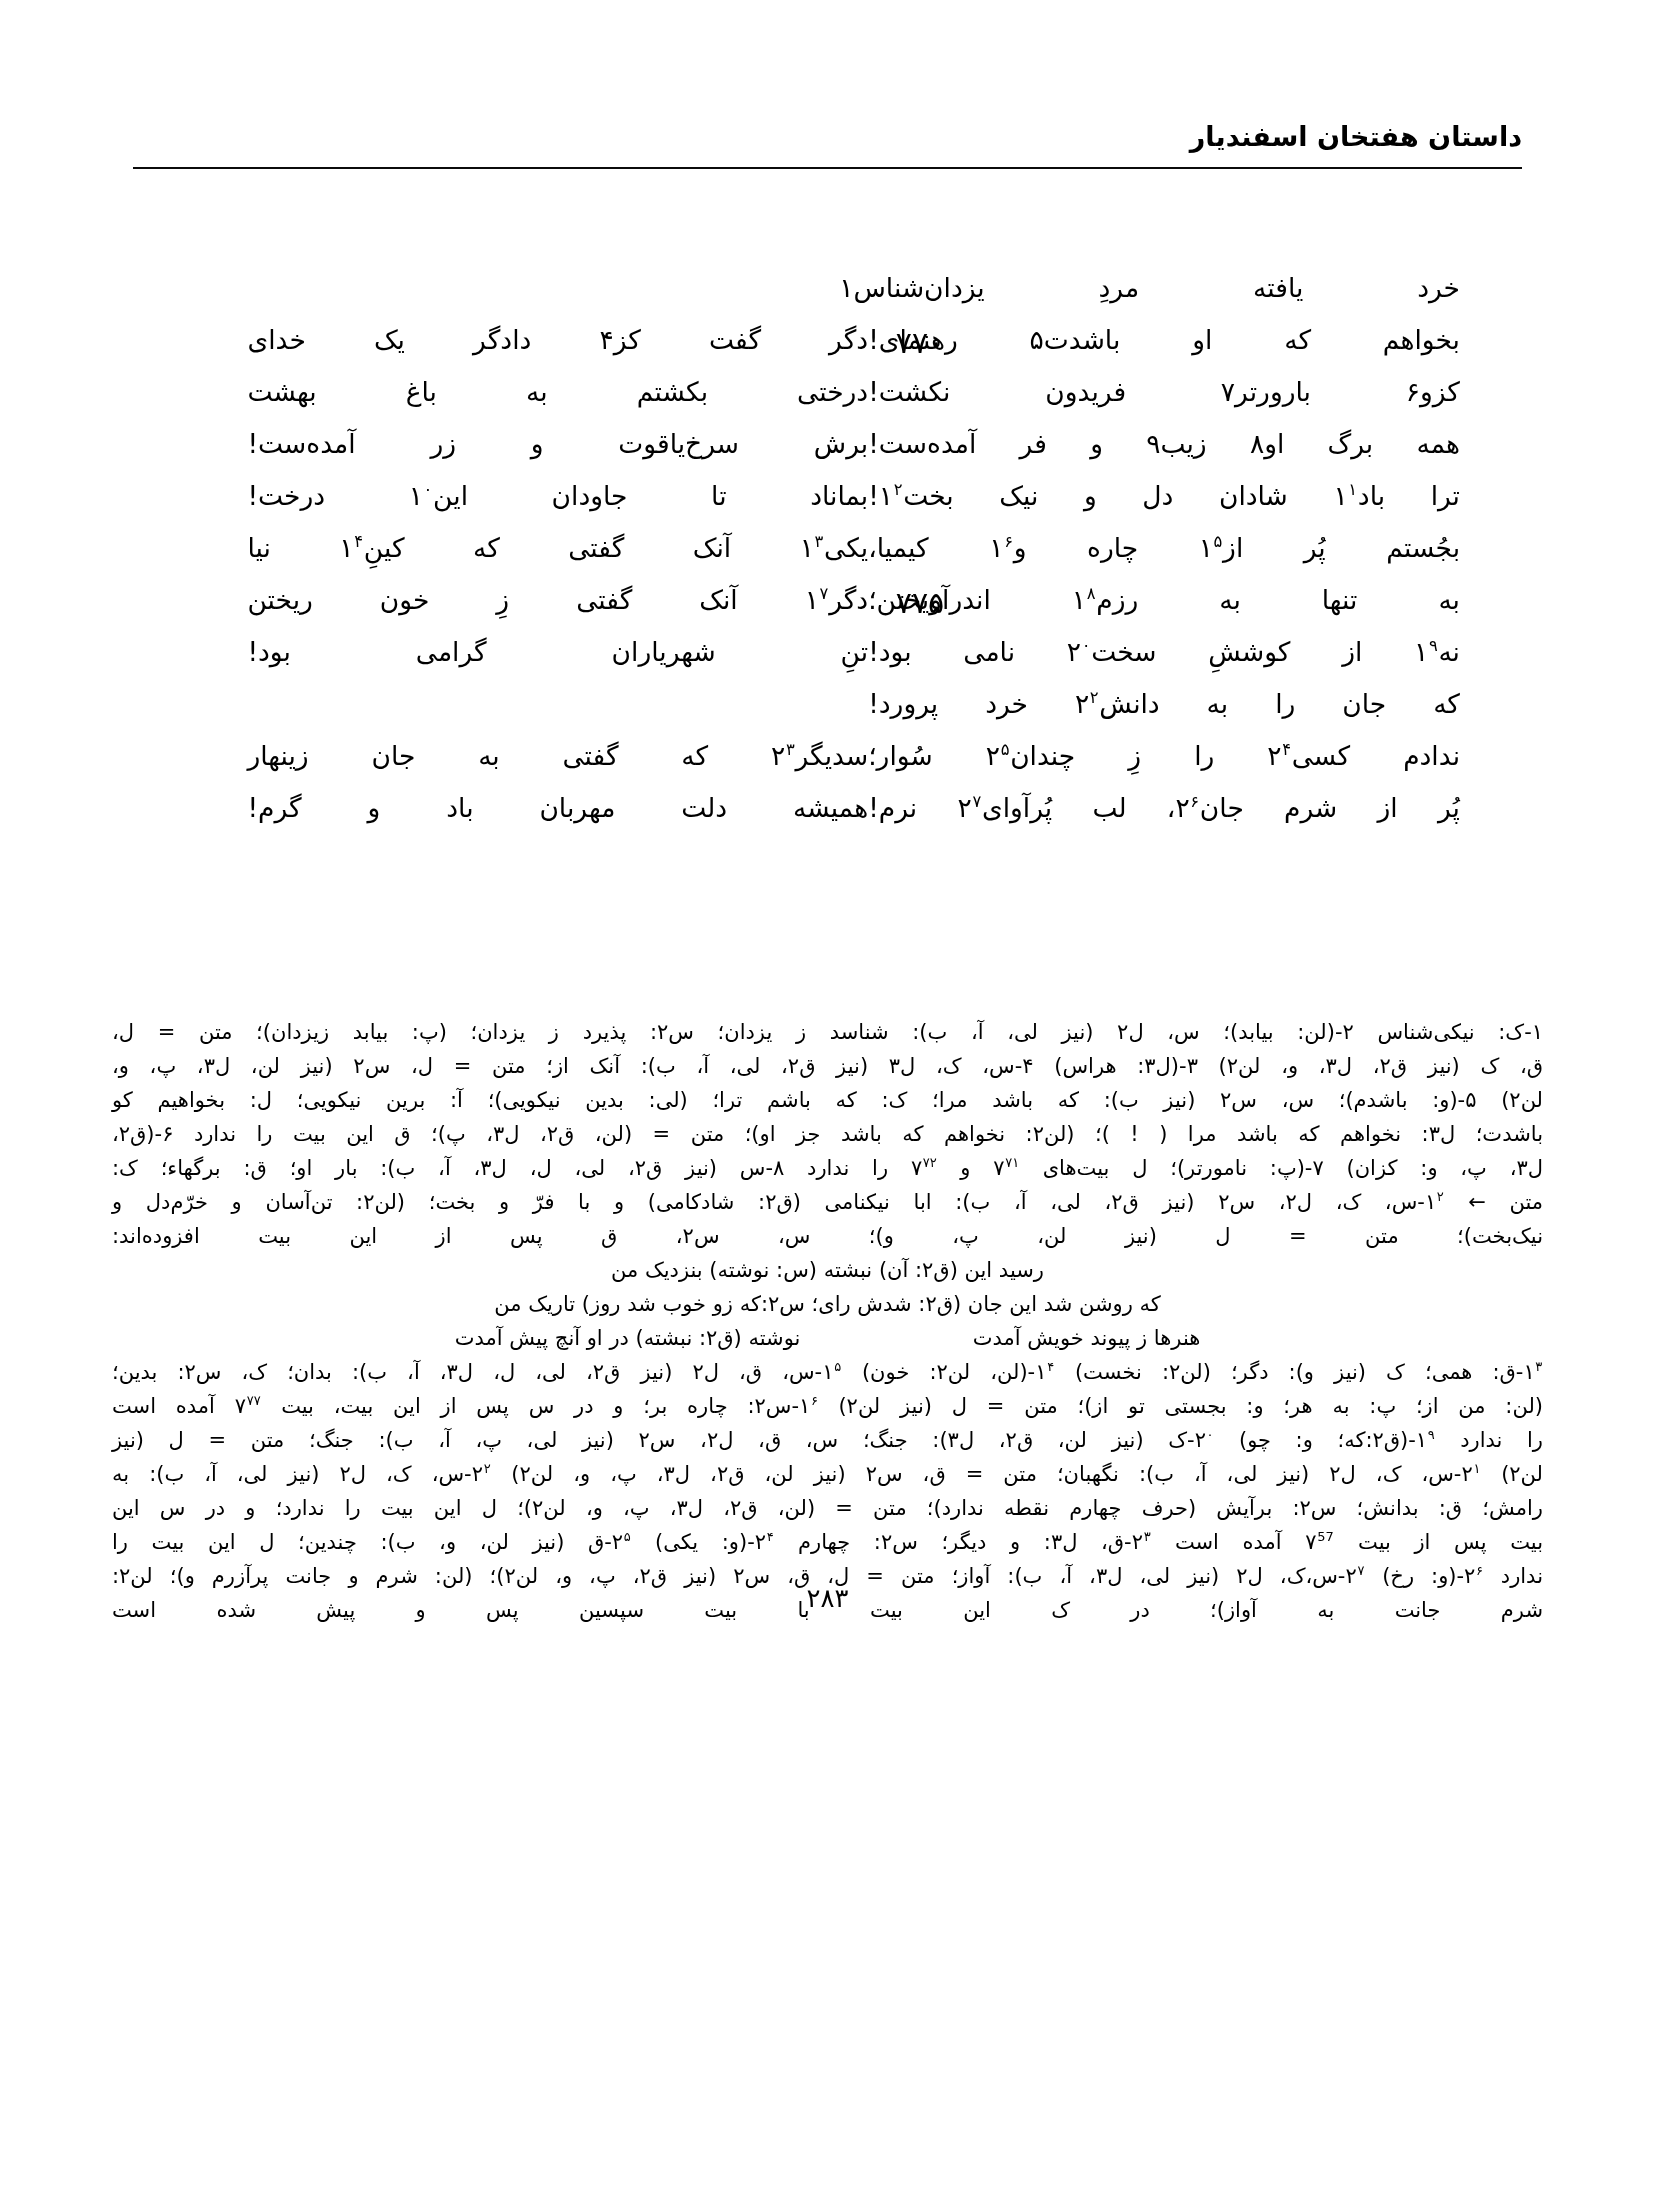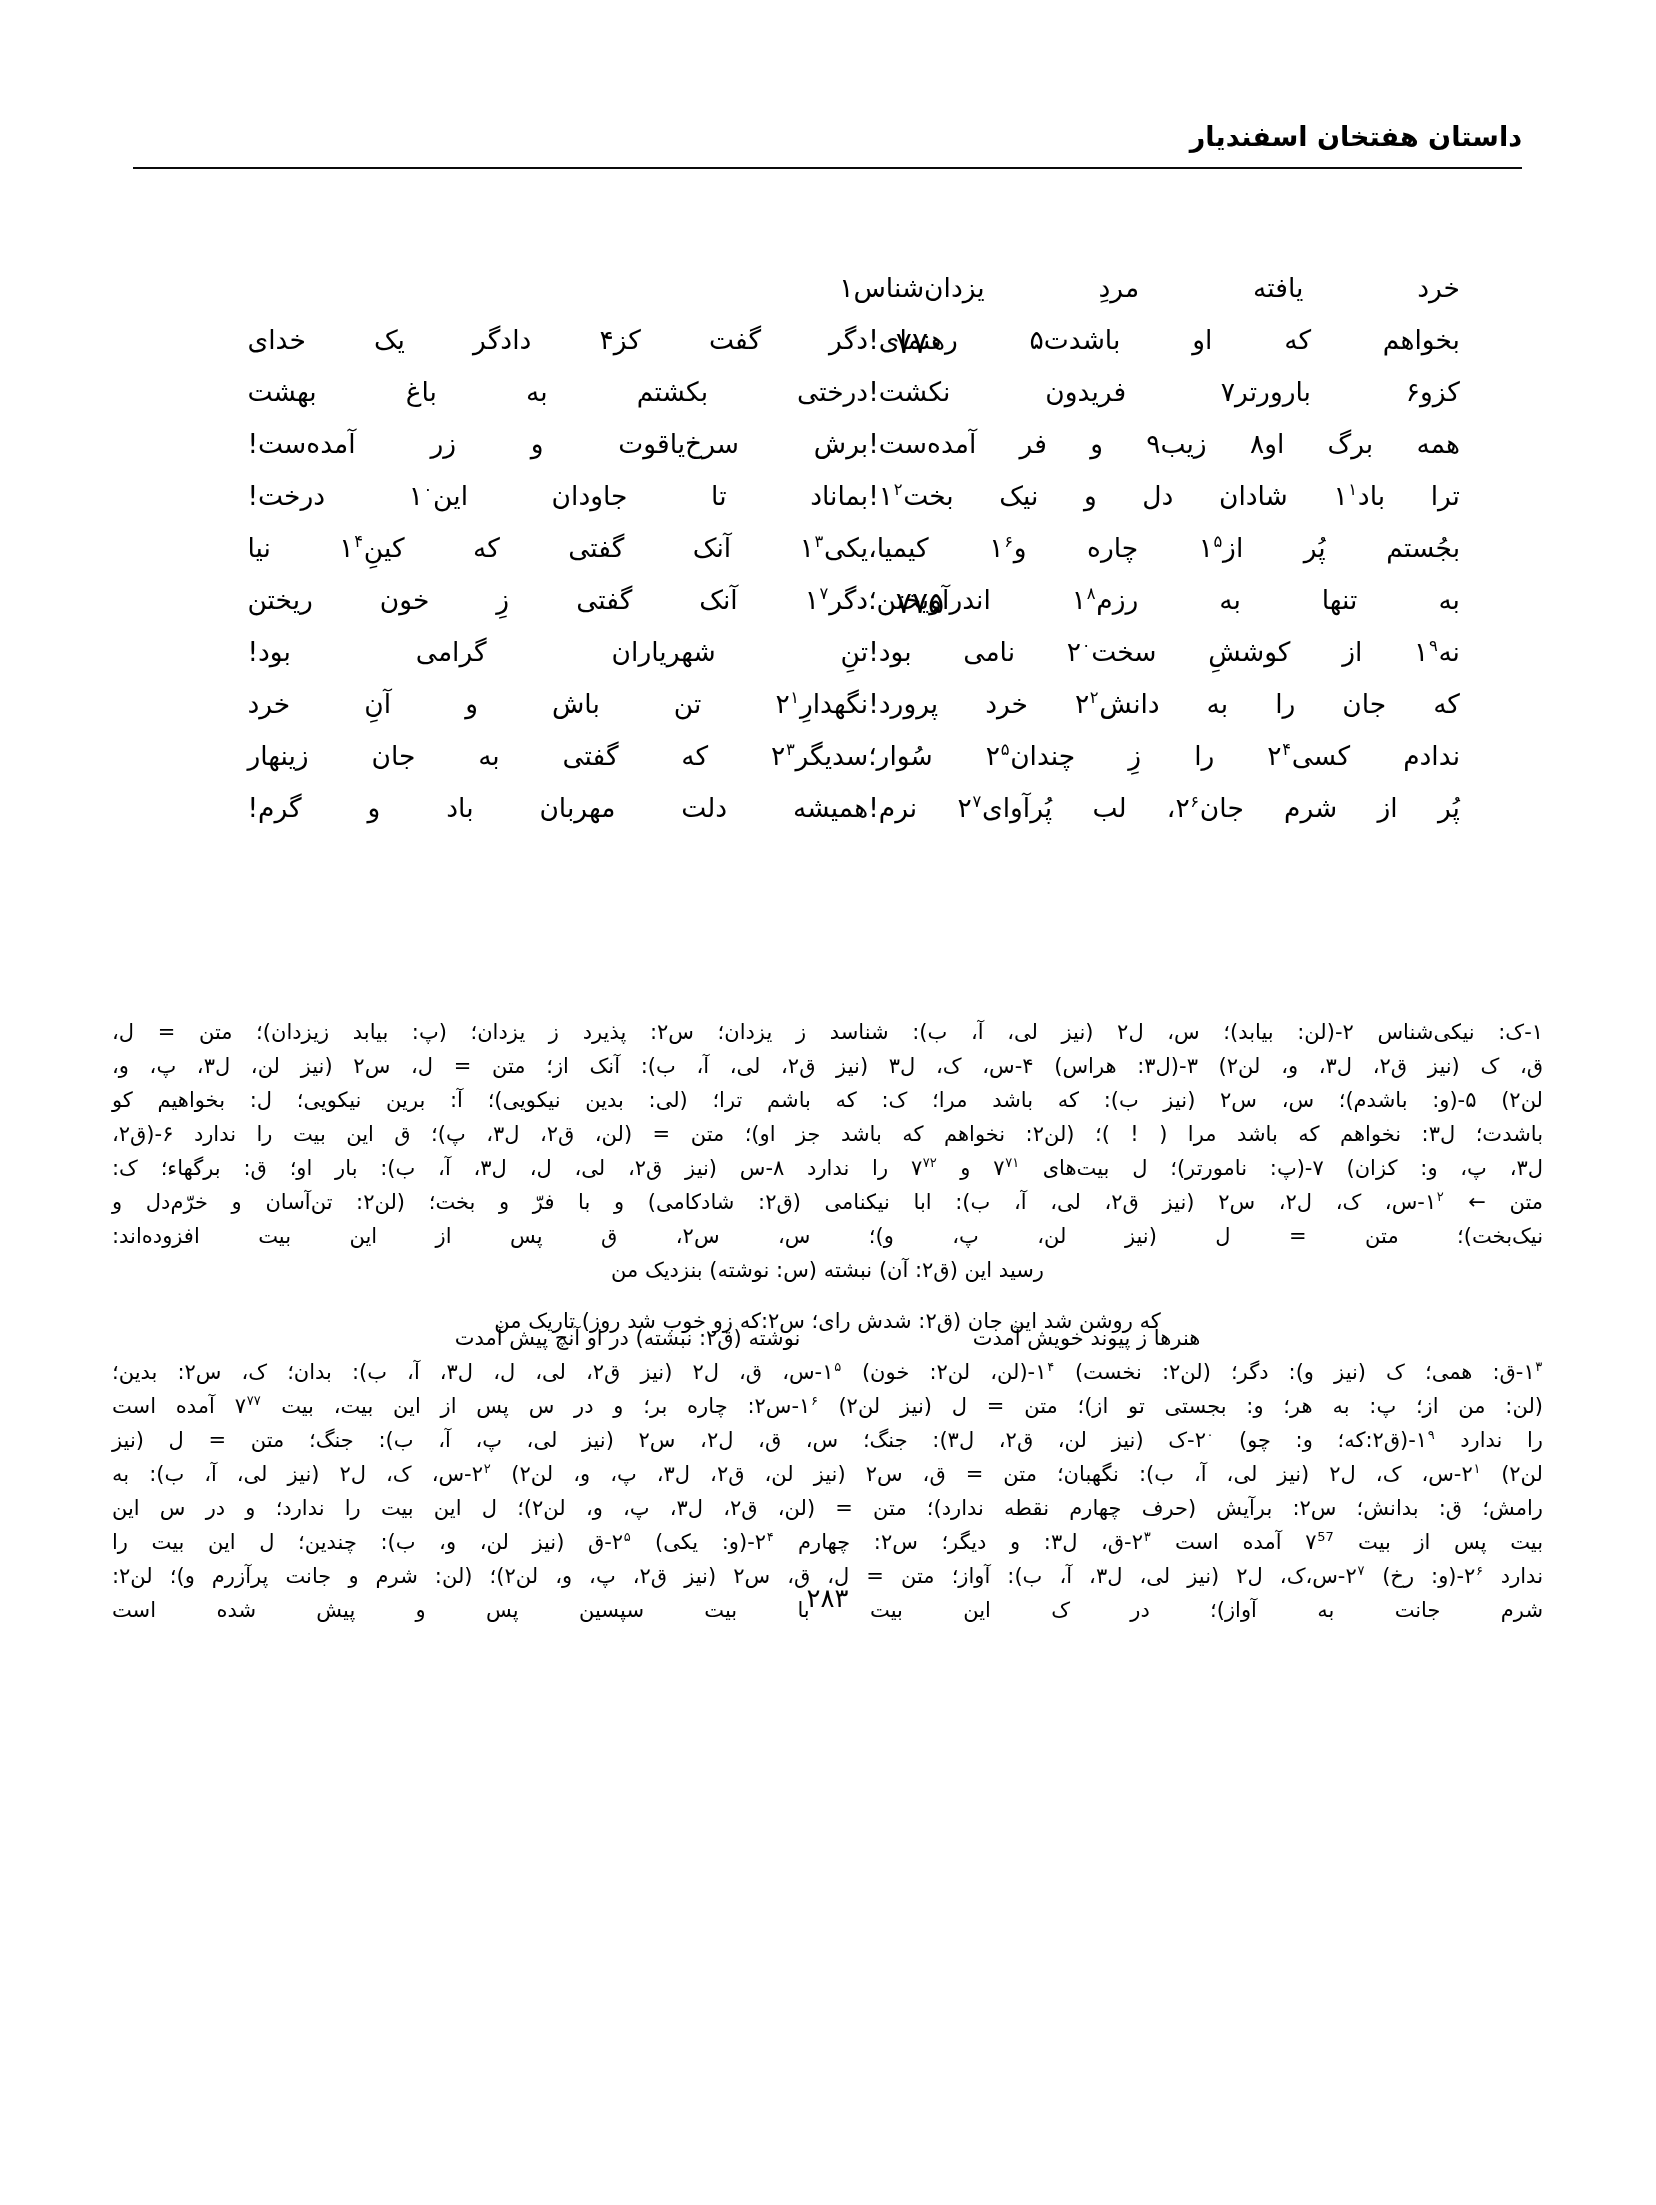--- a/index.html
+++ b/index.html
@@ -191,42 +191,41 @@
       <div class="couplet">
         <div class="hemistich h-left"><span>به تنها به رزم۱<sup class="fnref">۸</sup> اندرآویختن؛</span></div>
         <div class="hemistich h-right"><span>دگر۱<sup class="fnref">۷</sup> آنک گفتی زِ خون ریختن</span><span class="bnum">۷۷۵</span></div>
       </div>
       <div class="couplet">
         <div class="hemistich h-left"><span>نه۱<sup class="fnref">۹</sup> از کوششِ سخت۲<sup class="fnref">۰</sup> نامی بود!</span></div>
         <div class="hemistich h-right"><span>تنِ شهریاران گرامی بود!</span></div>
       </div>
       <div class="couplet">
         <div class="hemistich h-left"><span>که جان را به دانش۲<sup class="fnref">۲</sup> خرد پرورد!</span></div>
-        <div class="hemistich h-right"><span>نگهدارِ۲<sup class="fnref">۱</sup> تن باش و آنِ خرد</span></div>
       </div>
       <div class="couplet">
         <div class="hemistich h-left"><span>ندادم کسی۲<sup class="fnref">۴</sup> را زِ چندان۲<sup class="fnref">۵</sup> سُوار؛</span></div>
         <div class="hemistich h-right"><span>سدیگر۲<sup class="fnref">۳</sup> که گفتی به جان زینهار</span></div>
       </div>
       <div class="couplet">
         <div class="hemistich h-left"><span>پُر از شرم جان۲<sup class="fnref">۶</sup>، لب پُرآوای۲<sup class="fnref">۷</sup> نرم!</span></div>
         <div class="hemistich h-right"><span>همیشه دلت مهربان باد و گرم!</span></div>
       </div>
     </div>
 
   <div class="apparatus">
       <div class="app-line justified">۱-ک: نیکی‌شناس  ۲-(لن: بیابد)؛ س، ل۲ (نیز لی، آ، ب): شناسد ز یزدان؛ س۲: پذیرد ز یزدان؛ (پ: بیابد زیزدان)؛ متن = ل،</div>
       <div class="app-line justified">ق، ک (نیز ق۲، ل۳، و، لن۲)  ۳-(ل۳: هراس)  ۴-س، ک، ل۳ (نیز ق۲، لی، آ، ب): آنک از؛ متن = ل، س۲ (نیز لن، ل۳، پ، و،</div>
       <div class="app-line justified">لن۲)  ۵-(و: باشدم)؛ س، س۲ (نیز ب): که باشد مرا؛ ک: که باشم ترا؛ (لی: بدین نیکویی)؛ آ: برین نیکویی؛ ل: بخواهیم کو</div>
       <div class="app-line justified">باشدت؛ ل۳: نخواهم که باشد مرا ( ! )؛ (لن۲: نخواهم که باشد جز او)؛ متن = (لن، ق۲، ل۳، پ)؛ ق این بیت را ندارد  ۶-(ق۲،</div>
       <div class="app-line justified">ل۳، پ، و: کزان)  ۷-(پ: نامورتر)؛ ل بیت‌های ۷<sup class="fnref">۷۱</sup> و ۷<sup class="fnref">۷۲</sup> را ندارد  ۸-س (نیز ق۲، لی، ل، ل۳، آ، ب): بار او؛ ق: برگهاء؛ ک:</div>
       <div class="app-line justified">متن ← ۱<sup class="fnref">۲</sup>-س، ک، ل۲، س۲ (نیز ق۲، لی، آ، ب): ابا نیکنامی (ق۲: شادکامی) و با فرّ و بخت؛ (لن۲: تن‌آسان و خرّم‌دل و</div>
       <div class="app-line justified">نیک‌بخت)؛ متن = ل (نیز لن، پ، و)؛ س، س۲، ق پس از این بیت افزوده‌اند:</div>
       <div class="app-line quote-line"><span class="qright" style="min-width: 0px;">رسید این (ق۲: آن) نبشته (س: نوشته) بنزدیک من</span></div>
-      <div class="app-line quote-line"><span class="qright" style="min-width: 0px; margin-top: 17px;">که روشن شد این جان (ق۲: شدش رای؛ س۲:که زو خوب شد روز) تاریک من</span></div>
+      <div class="app-line quote-line"><span class="qright" style="min-width: 0px;">که روشن شد این جان (ق۲: شدش رای؛ س۲:که زو خوب شد روز) تاریک من</span></div>
       <div class="app-line quote-line"><span class="qright" style="margin-left: 81px;">هنرها ز پیوند خویش آمدت</span><span class="qleft">نوشته (ق۲: نبشته) در او آنچ پیش آمدت</span></div>
       <div class="app-line justified">۱<sup class="fnref">۳</sup>-ق: همی؛ ک (نیز و): دگر؛ (لن۲: نخست)  ۱<sup class="fnref">۴</sup>-(لن، لن۲: خون)  ۱<sup class="fnref">۵</sup>-س، ق، ل۲ (نیز ق۲، لی، ل، ل۳، آ، ب): بدان؛ ک، س۲: بدین؛</div>
       <div class="app-line justified">(لن: من از؛ پ: به هر؛ و: بجستی تو از)؛ متن = ل (نیز لن۲)  ۱<sup class="fnref">۶</sup>-س۲: چاره بر؛ و در س پس از این بیت، بیت ۷<sup class="fnref">۷۷</sup> آمده است</div>
       <div class="app-line justified">را ندارد  ۱<sup class="fnref">۹</sup>-(ق۲:که؛ و: چو)  ۲<sup class="fnref">۰</sup>-ک (نیز لن، ق۲، ل۳): جنگ؛ س، ق، ل۲، س۲ (نیز لی، پ، آ، ب): جنگ؛ متن = ل (نیز</div>
       <div class="app-line justified">لن۲)  ۲<sup class="fnref">۱</sup>-س، ک، ل۲ (نیز لی، آ، ب): نگهبان؛ متن = ق، س۲ (نیز لن، ق۲، ل۳، پ، و، لن۲)  ۲<sup class="fnref">۲</sup>-س، ک، ل۲ (نیز لی، آ، ب): به</div>
       <div class="app-line justified">رامش؛ ق: بدانش؛ س۲: برآیش (حرف چهارم نقطه ندارد)؛ متن = (لن، ق۲، ل۳، پ، و، لن۲)؛ ل این بیت را ندارد؛ و در س این</div>
       <div class="app-line justified">بیت پس از بیت ۷<sup class="fnref">57</sup> آمده است  ۲<sup class="fnref">۳</sup>-ق، ل۳: و دیگر؛ س۲: چهارم  ۲<sup class="fnref">۴</sup>-(و: یکی)  ۲<sup class="fnref">۵</sup>-ق (نیز لن، و، ب): چندین؛ ل این بیت را</div>
       <div class="app-line justified">ندارد  ۲<sup class="fnref">۶</sup>-(و: رخ)  ۲<sup class="fnref">۷</sup>-س،ک، ل۲ (نیز لی، ل۳، آ، ب): آواز؛ متن = ل، ق، س۲ (نیز ق۲، پ، و، لن۲)؛ (لن: شرم و جانت پرآزرم و)؛ لن۲:</div>
       <div class="app-line justified">شرم جانت به آواز)؛ در ک این بیت با بیت سپسین پس و پیش شده است</div>
     </div>

